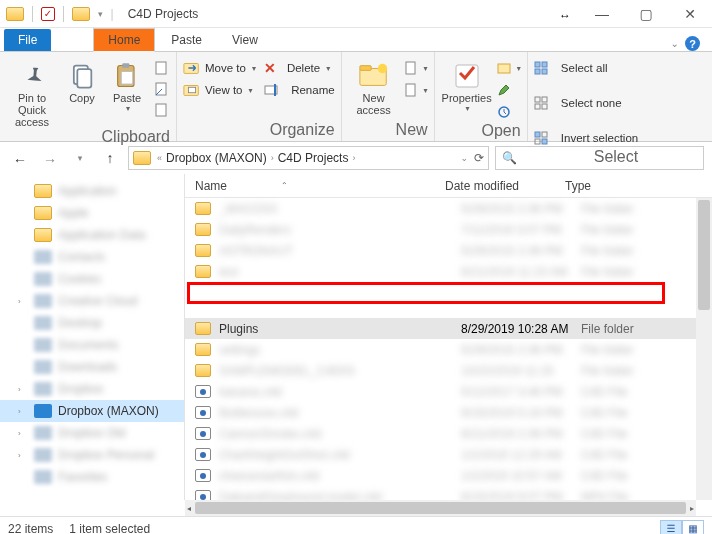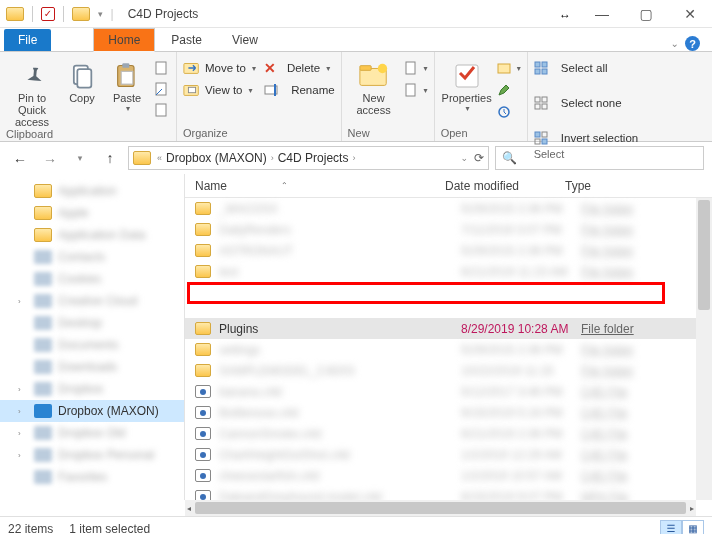--- a/index.html
+++ b/index.html
@@ -22,21 +22,21 @@
   .tab { padding: 4px 14px; color: #444; cursor: default; }
   .tab.file { background: #1979ca; color: #fff; border-top-left-radius:2px; border-top-right-radius:2px;}
   .tab.active { background: #f97316; border: 1px solid #ccc; border-bottom: 1px solid #f5f5f5; margin-bottom:-1px;margin-left:40px; }
   .tabs .help { margin-left: auto; margin-right: 12px; display:flex; align-items:center; gap:6px; color:#888;}
   .help-circle { width:15px;height:15px;border-radius:50%;background:#2b7cd3;color:#fff;display:flex;align-items:center;justify-content:center;font-size:11px;font-weight:bold;}
 
   
   .ribbon { background: #f5f5f5; border-bottom: 1px solid #ccc; height: 90px; display: flex; }
   .group { border-right: 1px solid #ddd; padding: 2px 6px 0; display:flex; flex-direction:column; }
   .group-body { flex:1; display:flex; align-items:flex-start; gap:4px; padding-top:4px;}
-  .group-label { text-align:left; font-size:11px; color:#666; padding-bottom:2px;}
+  .group-label { text-align:right; font-size:16px; color:#666; padding-bottom:2px;}
   .bigbtn { display:flex; flex-direction:column; align-items:center; justify-content:flex-start; width:52px; font-size:11px; text-align:center; gap:0; color:#444; padding-top:2px;}
   .bigbtn .bico { width:32px; height:32px; display:flex; align-items:center; justify-content:center; }
   .smallbtn-row { display:flex; align-items:center; gap:4px; font-size:11.5px; color:#333; height:20px;}
   .smallbtn-col { display:flex; flex-direction:column; gap:1px; }
   .ico-pin { width:24px; height:24px; transform: rotate(-40deg); }
   .ico-generic { width:28px; height:28px; }
   .drop { font-size:8px; color:#666; margin-left:2px;}
 
   
   .addrrow { height: 32px; display:flex; align-items:center; gap:6px; padding: 0 8px; }
@@ -65,22 +65,22 @@
   .col-date { flex: 0 0 120px; }
   .col-type { flex: 0 0 80px; }
   .sort-caret { font-size:8px; color:#666; margin-left:50px;}
 
   .filerow { display:flex; height:21px; align-items:center; padding-left:10px; font-size:12px; color:#333;}
   .filerow .fico { width:16px; height:13px; border-radius:2px; margin-right:8px; flex-shrink:0;}
   .filerow .fico.folder { background:linear-gradient(#ffe9a8,#fbc64d); border:1px solid #d6a93e;}
   .filerow .fico.c4d { background:#fff; border:1px solid #888; position:relative;}
   .filerow .fico.c4d::after { content:""; position:absolute; width:6px;height:6px; border-radius:50%; background:#3a6fb7; top:3px; left:4px;}
   .filerow .cname { flex:0 0 242px; white-space:nowrap; overflow:hidden;}
-  .filerow .cdate { flex:0 0 120px; color:#be185d;}
-  .filerow .ctype { flex:0 0 80px; color:#666;text-decoration:underline;}
+  .filerow .cdate { flex:0 0 120px; color:#000000;}
+  .filerow .ctype { flex:0 0 80px; color:#666;}
   .filerow.blurred .cname, .filerow.blurred .cdate, .filerow.blurred .ctype { filter: blur(3.5px); color:#bbb;}
   .filerow.highlight { background:#e6e6e6;margin-top:36px; }
   .redbox { position:absolute; border:3px solid #f00; pointer-events:none; }
 
   .vscroll { position:absolute; right:0; top:24px; bottom:0; width:16px; background:#f0f0f0;}
   .vscroll .thumb { position:absolute; left:2px; right:2px; top:2px; height:110px; background:#c8c8c8; border-radius:2px;}
   .hscroll-area { height:16px; background:#f0f0f0; display:flex; align-items:center; justify-content:space-between; padding:0 2px; font-size:8px; color:#666; margin: 0 16px 0 185px;}
   .hscroll-area .hthumb { flex:1; height:12px; background:#c8c8c8; margin:0 4px; border-radius:2px;}
 
   

